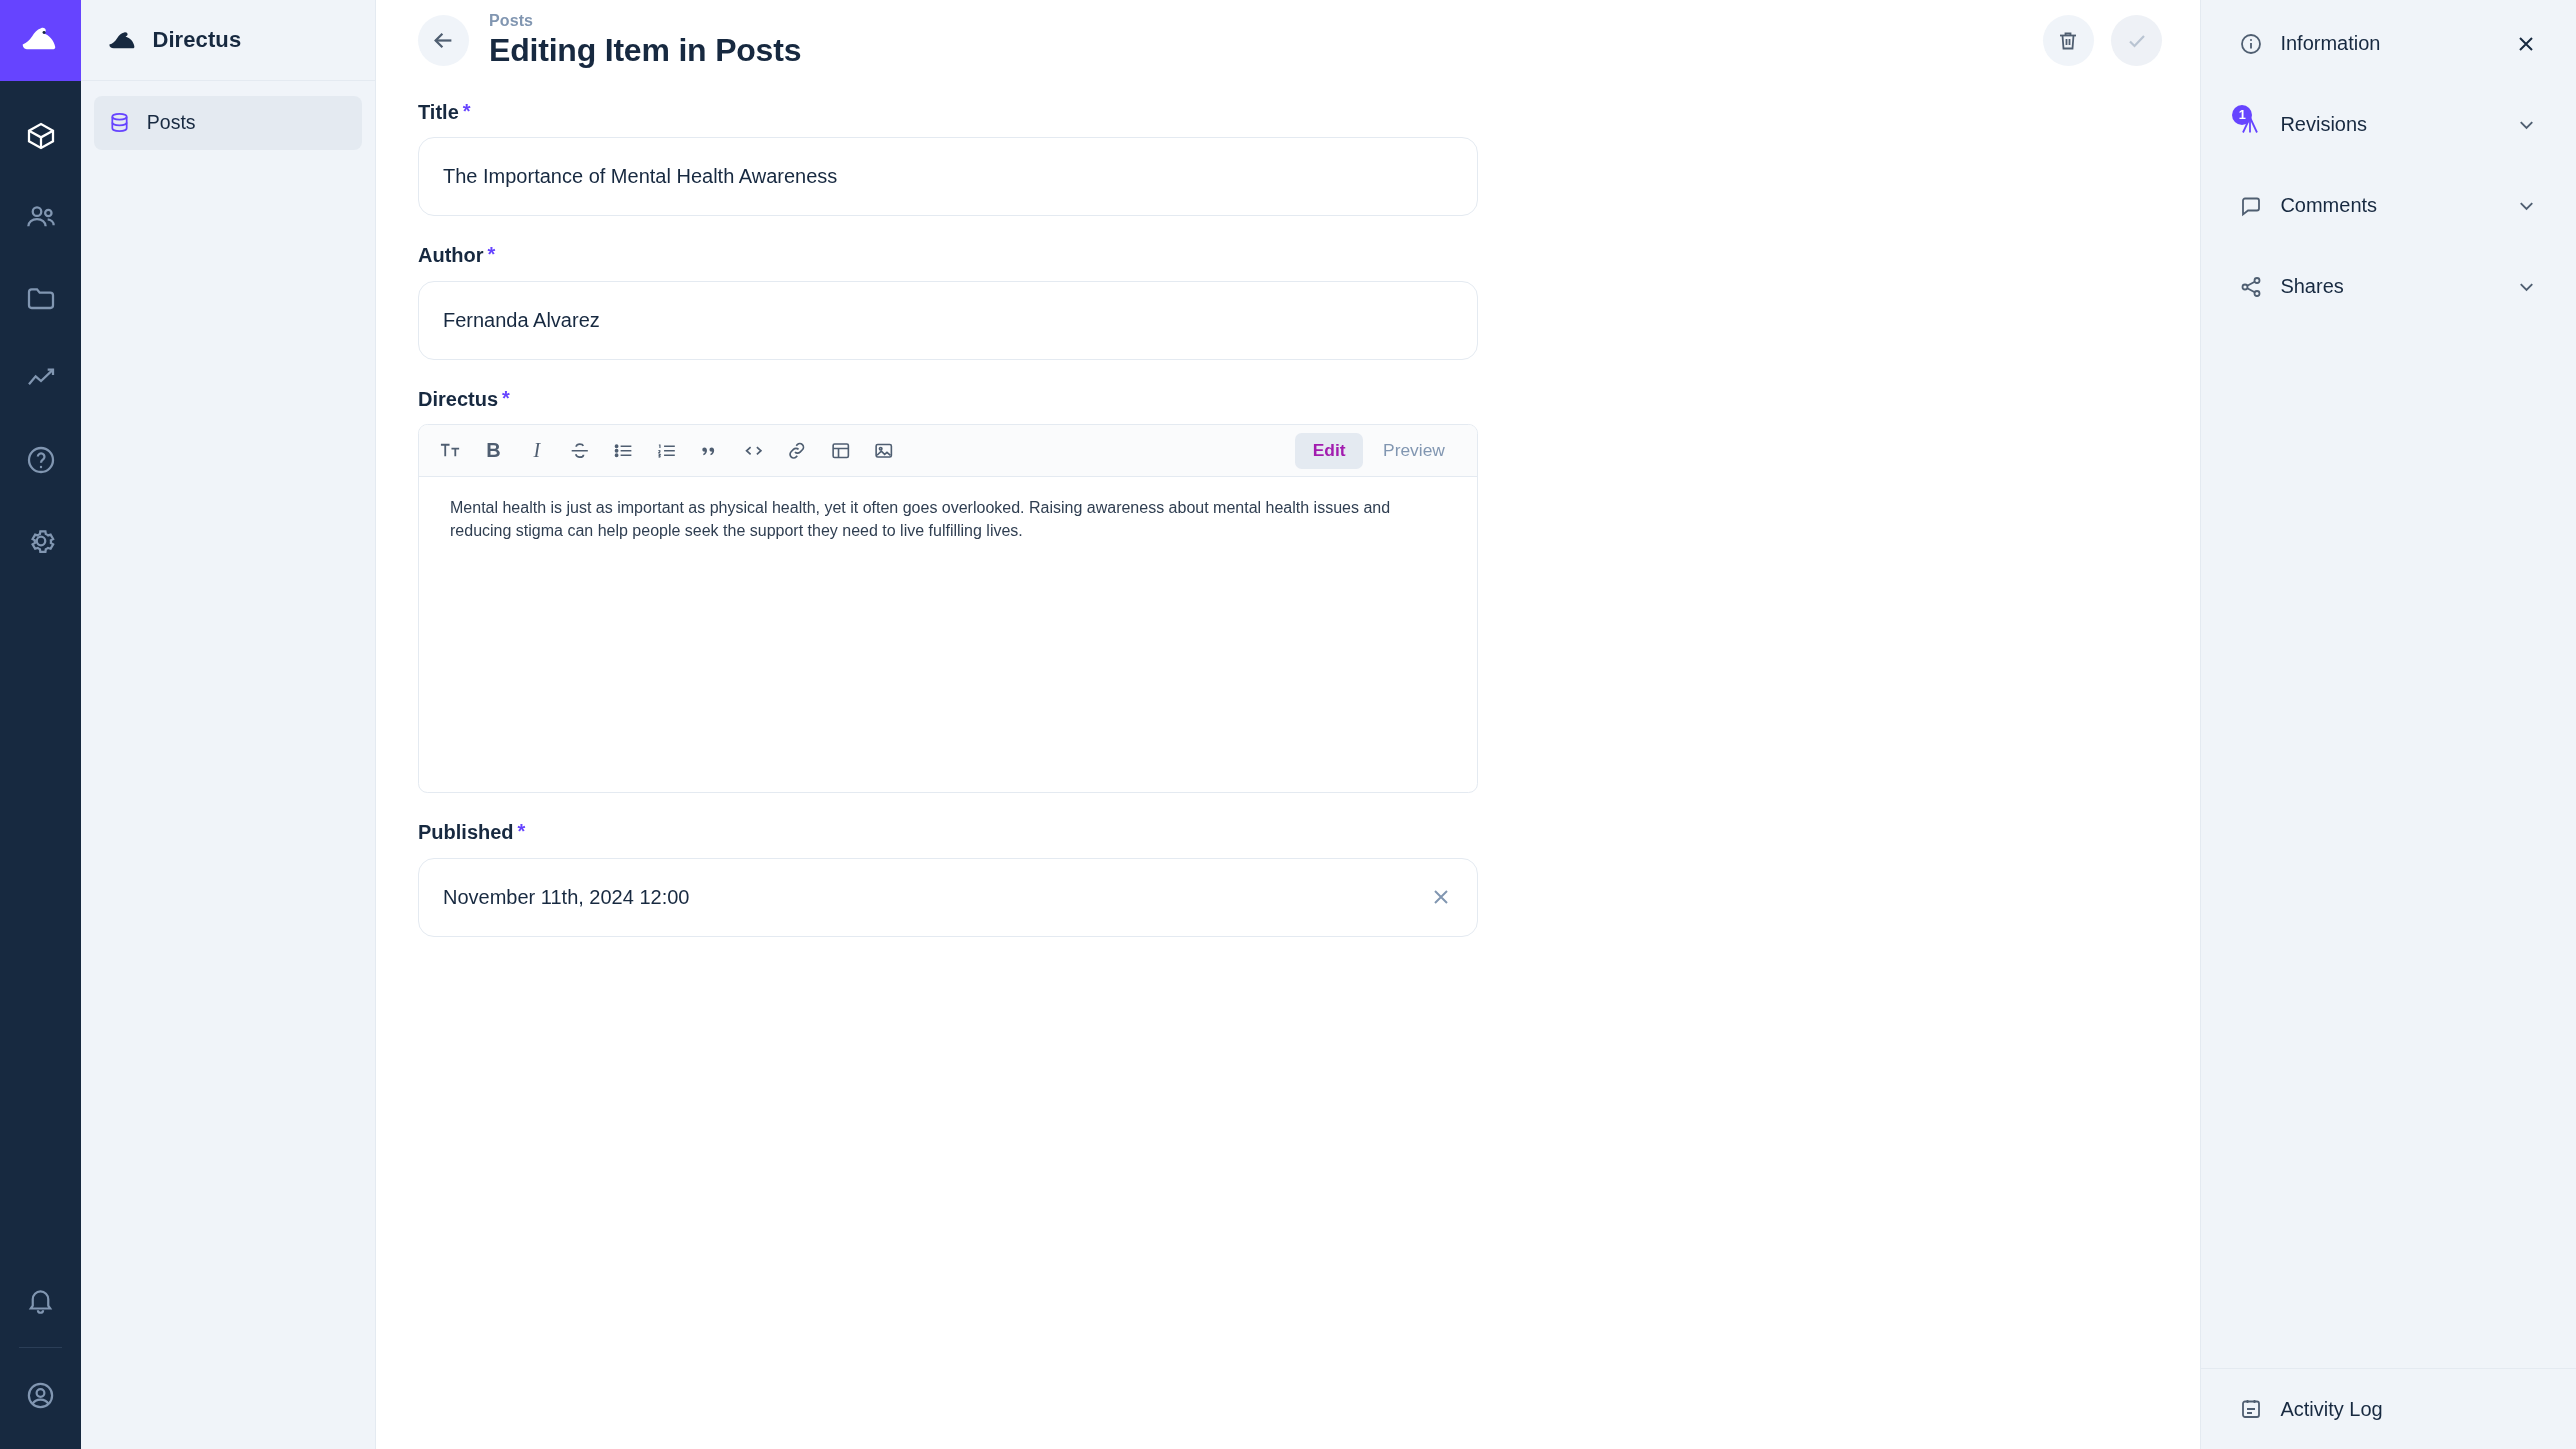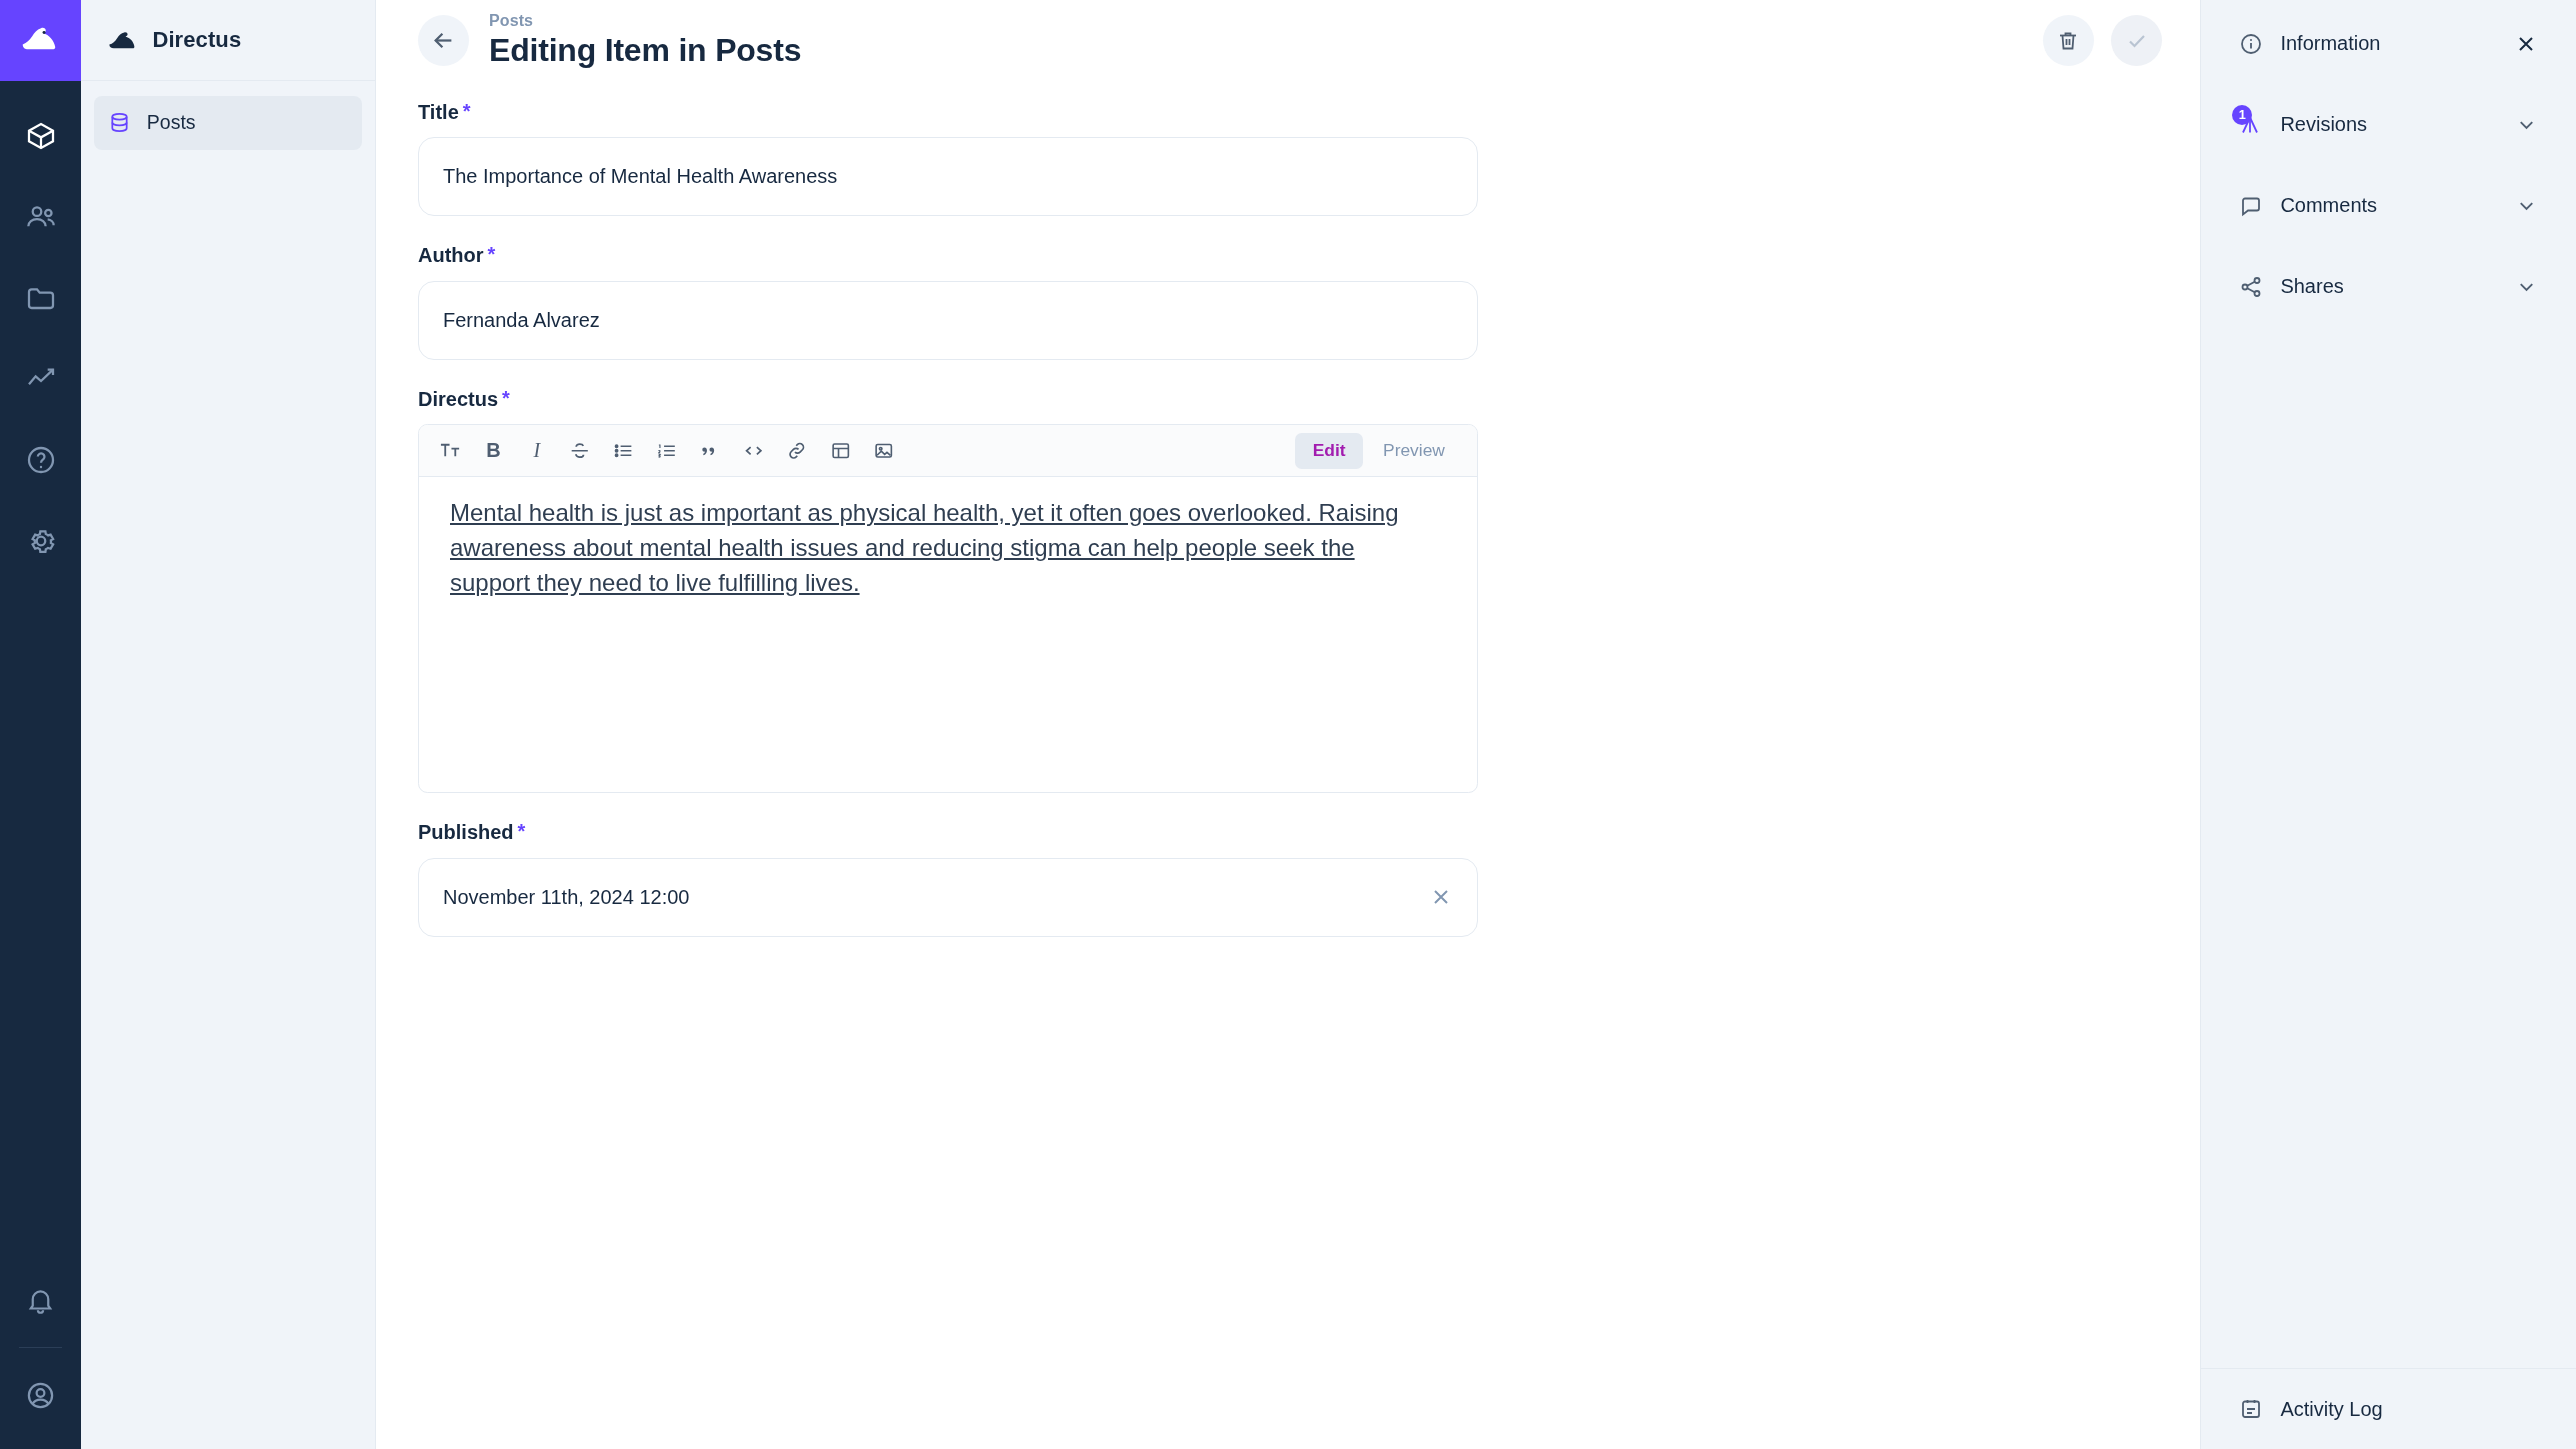--- a/index.html
+++ b/index.html
@@ -200,24 +200,23 @@
     color: #8196b1;
   }
   .seg.active {
     background: #e4eaf1;
     color: #a21caf;
     font-weight: 600;
   }
   .wysiwyg-body {
     min-height: 315px;
     padding: 19px 31px;
-    font-size: 24px;
+    font-size: 16px;
     line-height: 1.45;
     color: #2f3e51;
-    text-decoration: underline;
   }
   .wysiwyg-body p { margin: 0; max-width: 979px; }
 
   
   .drawer {
     width: 376px; flex: 0 0 376px;
     background: #f0f4f9;
     border-left: 1.3px solid #e4eaf1;
     display: flex; flex-direction: column;
   }

